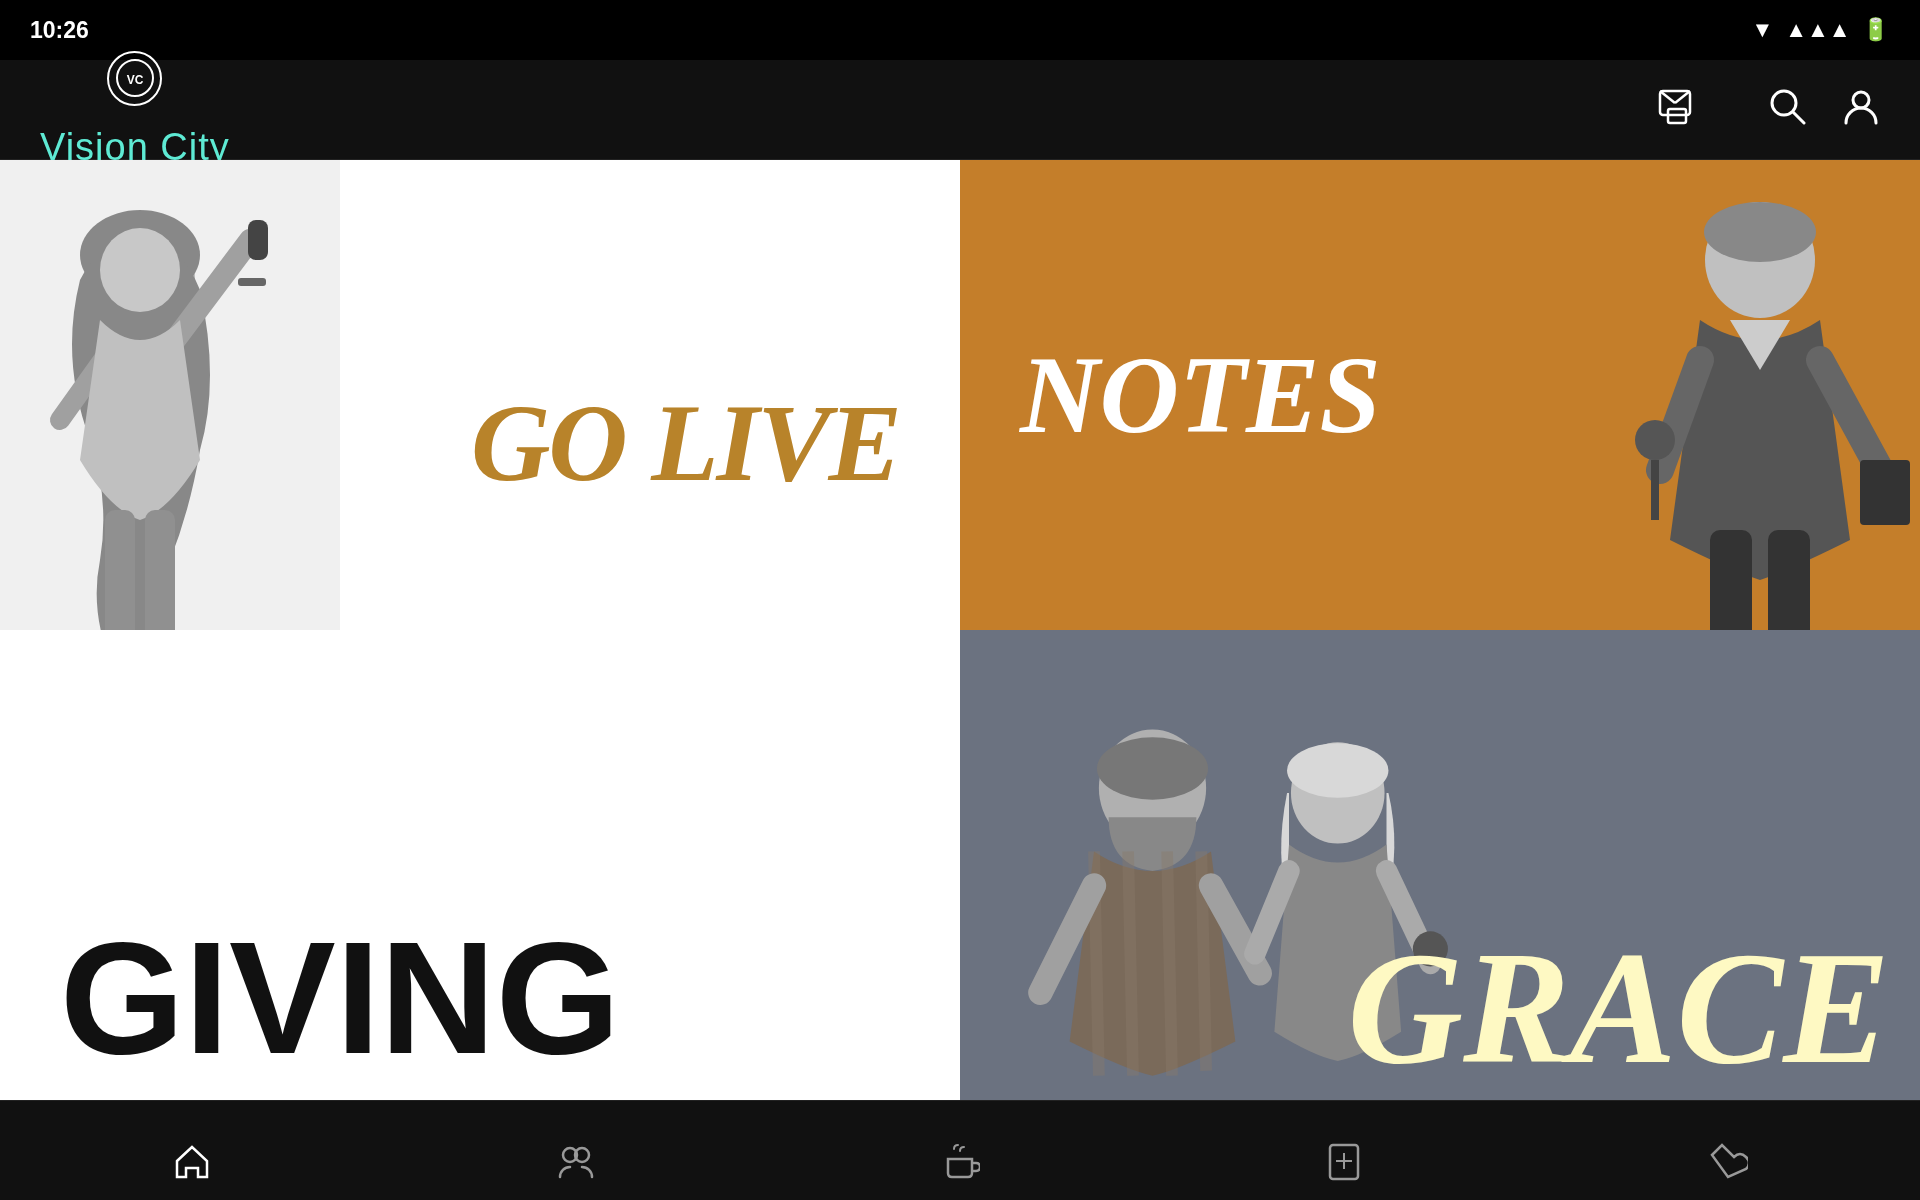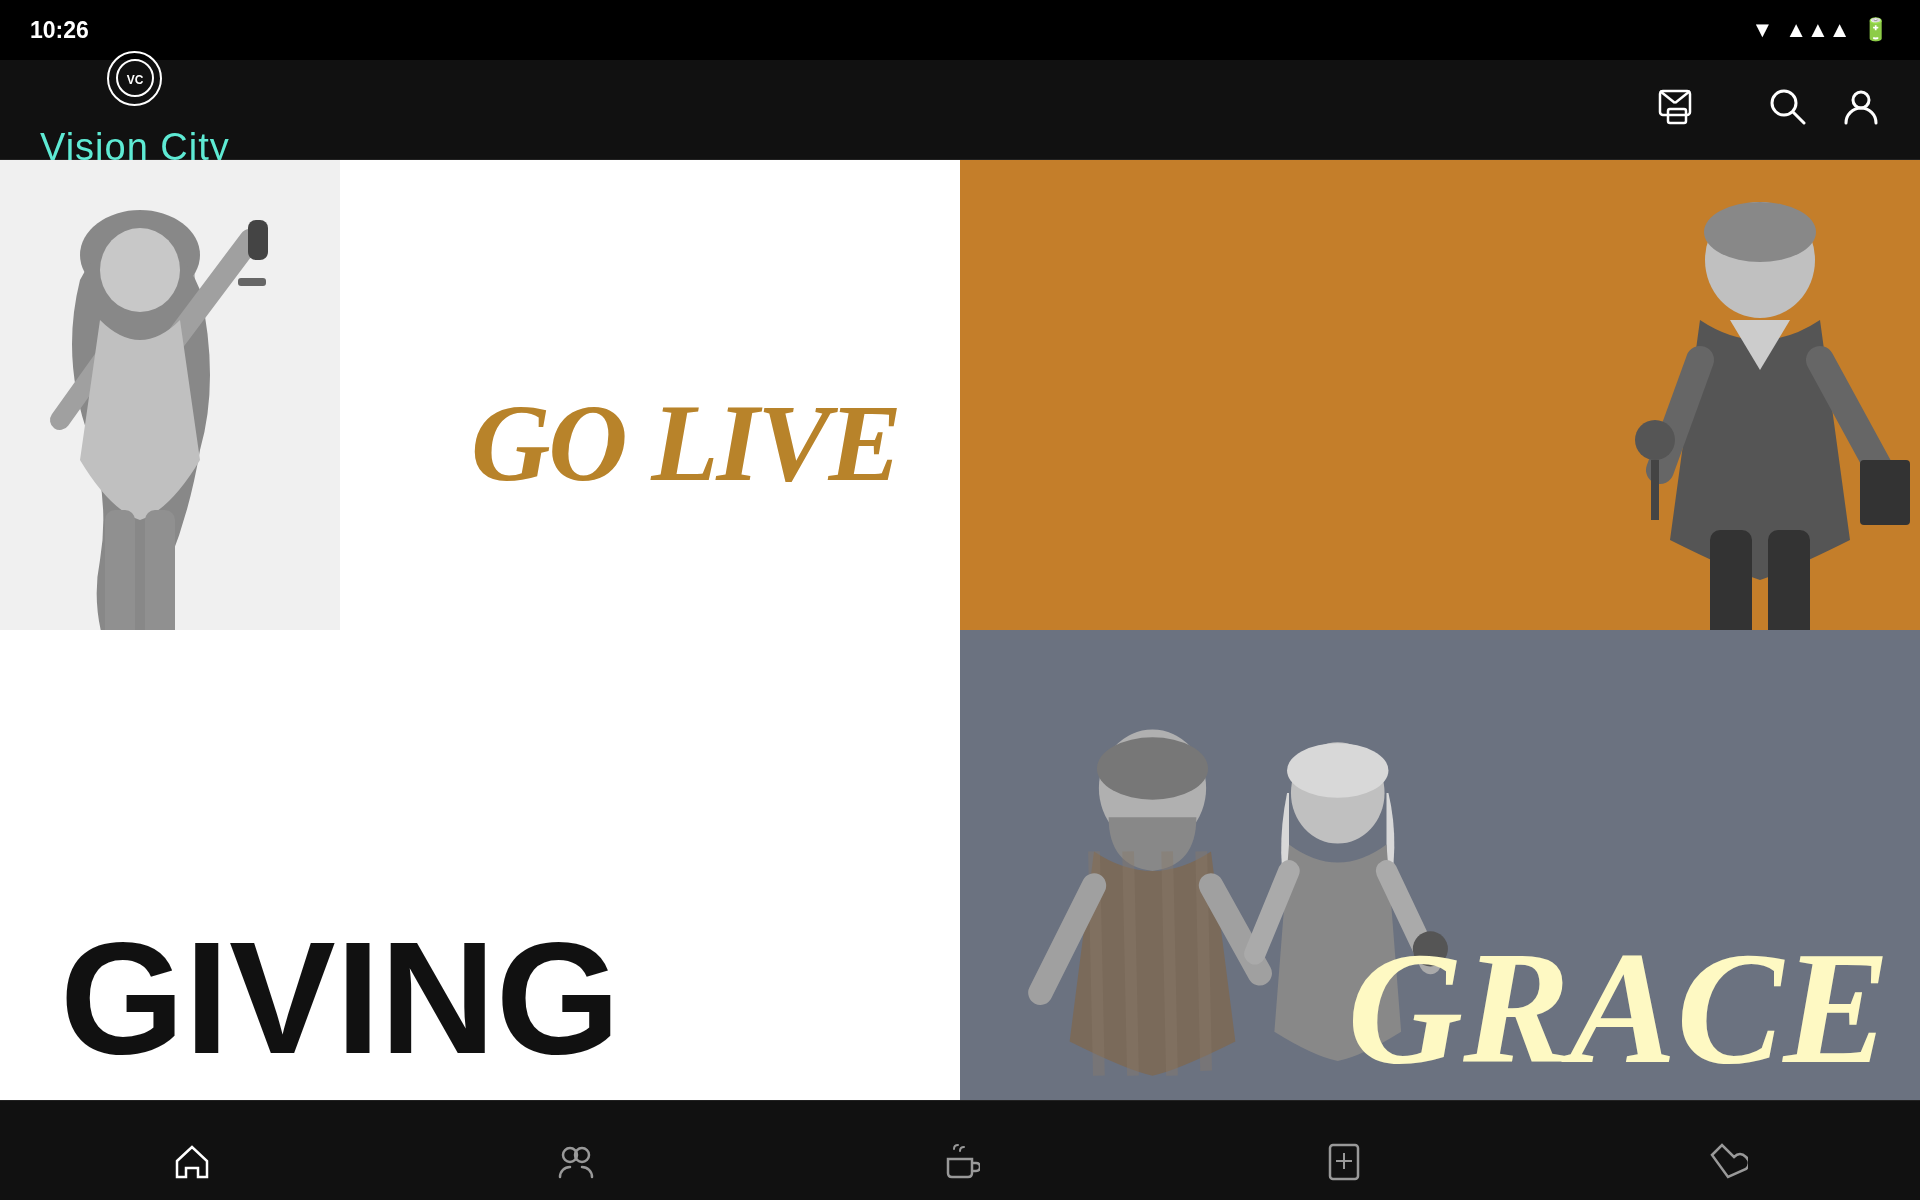--- a/index.html
+++ b/index.html
@@ -335,20 +335,21 @@
 
       <rect x="238" y="118" width="28" height="8" rx="3" fill="#666"></rect>
     </svg>
     <div class="go-live-text">
       <span>GO LIVE</span>
     </div>
   </div>
 
   <div class="cell-sermon">
     <div class="sermon-text">
+      <div class="sermon-bottom">NOTES</div>
     </div>
 
     <svg class="preacher-svg" viewBox="0 0 420 520" xmlns="http://www.w3.org/2000/svg">
       <rect width="420" height="520" fill="transparent"></rect>
 
       <ellipse cx="260" cy="100" rx="55" ry="58" fill="#c0c0c0"></ellipse>
 
       <ellipse cx="260" cy="72" rx="56" ry="30" fill="#888"></ellipse>
 
       <path d="M200 160 Q260 200 320 160 L350 380 Q290 410 260 420 Q230 410 170 380 Z" fill="#555"></path>

